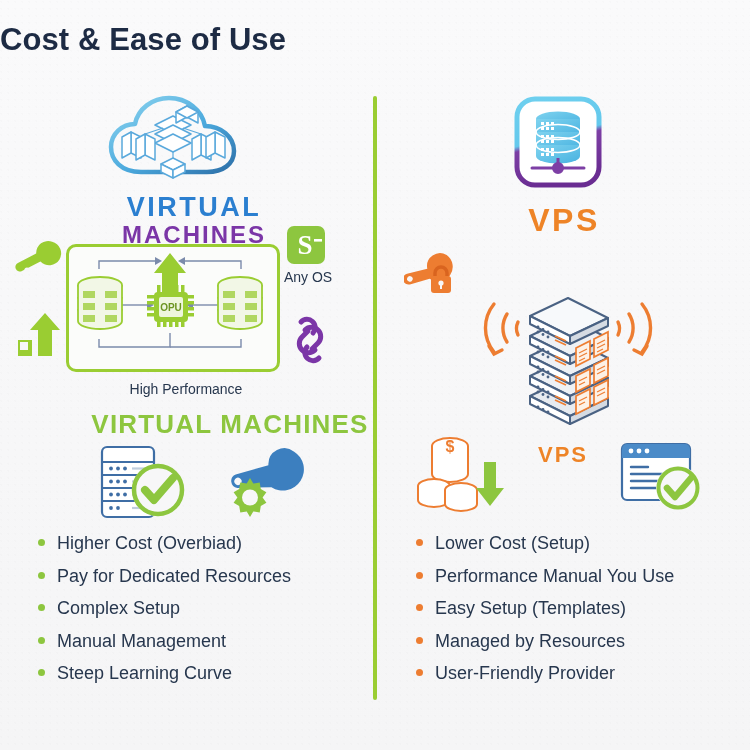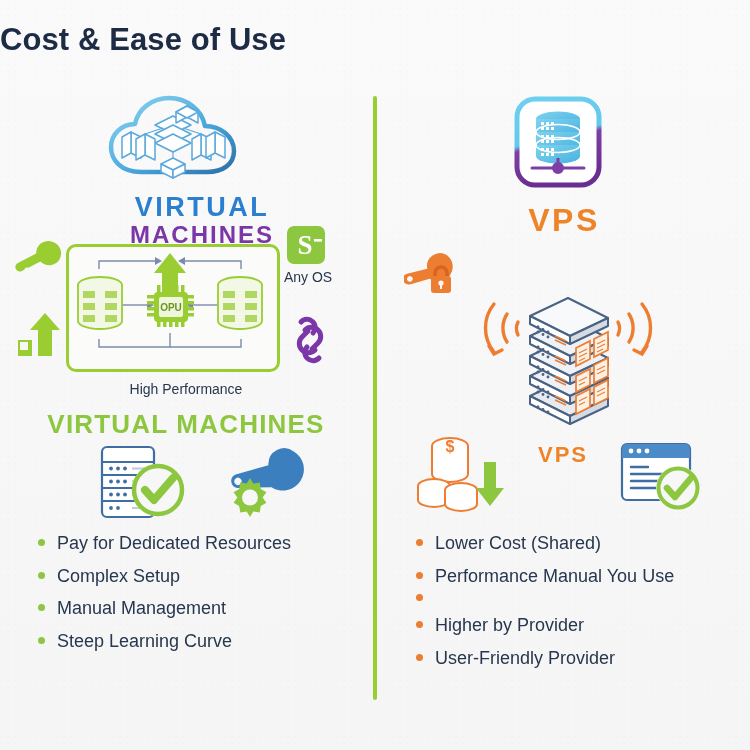--- a/index.html
+++ b/index.html
@@ -87,20 +87,21 @@
     text-align: center;
     font-size: 14px;
     color: #27374e;
   }
   .section-head {
     text-align: center;
     font-size: 26px;
     font-weight: bold;
     letter-spacing: 1.2px;
     color: #8dc63f;
+    padding-left: 44px;
   }
   .section-head-sm {
     text-align: center;
     font-size: 22px;
     font-weight: bold;
     letter-spacing: 2px;
     color: #ee8427;
   }
 
   
@@ -186,21 +187,21 @@
         </g>
 
         <g stroke="#5aa9dc" stroke-width="1.2" fill="none">
           <path d="M70 62 L70 68"></path>
           <path d="M42 44 L60 38"></path>
           <path d="M98 44 L80 38"></path>
         </g>
       </svg>
     </div>
 
-    <div class="abs logo-word" style="left:16px; top:110px; width:372px;">
+    <div class="abs logo-word" style="left:8px; top:110px; width:372px;">
       <div class="vm-word-1">VIRTUAL</div>
       <div class="vm-word-2">MACHINES</div>
     </div>
 
     <div class="abs" style="left:14px; top:148px;">
       <svg width="48" height="48" viewBox="0 0 48 48">
         <path d="M33 6 a12 12 0 0 0 -11.5 16.2 L7 36.8 a4.5 4.5 0 0 0 6.4 6.4 L28 28.5 A12 12 0 1 0 33 6 Z M33 10.5 l-6.4 6.4 4.5 4.5 6.4 -6.4 a7.6 7.6 0 0 1 -4.5 -4.5 Z" fill="#9acd32" transform="rotate(18 24 24)"></path>
         <circle cx="13" cy="38" r="2.6" fill="#f7f7f8"></circle>
       </svg>
     </div>
@@ -354,20 +355,24 @@
           <circle cx="22" cy="60" r="3.6" fill="#f7f7f8"></circle>
         </g>
         <g transform="translate(4,36)">
           <path d="M22 0 l3.3 5.6 6.4 -1.1 1.1 6.4 5.6 3.3 -3.8 5.3 3.8 5.3 -5.6 3.3 -1.1 6.4 -6.4 -1.1 -3.3 5.6 -3.3 -5.6 -6.4 1.1 -1.1 -6.4 -5.6 -3.3 3.8 -5.3 -3.8 -5.3 5.6 -3.3 1.1 -6.4 6.4 1.1 Z" fill="#8dc63f"></path>
           <circle cx="22" cy="19.5" r="8" fill="#f7f7f8"></circle>
         </g>
       </svg>
     </div>
 
     <ul class="bullets abs" style="left:38px; top:448px; width:330px;">
+      <li>
+          <span class="dot dot-green"></span>
+          <span>Higher Cost (Overbiad)</span>
+        </li>
       <li>
           <span class="dot dot-green"></span>
           <span>Pay for Dedicated Resources</span>
         </li>
       <li>
           <span class="dot dot-green"></span>
           <span>Complex Setup</span>
         </li>
       <li>
           <span class="dot dot-green"></span>
@@ -605,32 +610,33 @@
         </g>
         <circle cx="60" cy="48" r="22" fill="#f7f7f8"></circle>
         <circle cx="60" cy="48" r="19.5" fill="none" stroke="#8dc63f" stroke-width="4"></circle>
         <path d="M49 48 L57 57 L73 38" fill="none" stroke="#8dc63f" stroke-width="6.5" stroke-linecap="round" stroke-linejoin="round"></path>
       </svg>
     </div>
 
     <ul class="bullets abs" style="left:38px; top:448px; width:340px;">
       <li>
           <span class="dot dot-orange"></span>
-          <span>Lower Cost (Shared)</span>
+          <span>Lower Cost (Setup)</span>
         </li>
       <li>
           <span class="dot dot-orange"></span>
           <span>Performance Manual You Use</span>
         </li>
       <li>
           <span class="dot dot-orange"></span>
+          <span>Easy Setup (Templates)</span>
         </li>
       <li>
           <span class="dot dot-orange"></span>
-          <span>Higher by Provider</span>
+          <span>Managed by Resources</span>
         </li>
       <li>
           <span class="dot dot-orange"></span>
           <span>User-Friendly Provider</span>
         </li>
     </ul>
   </div>
 
 </div>
 

